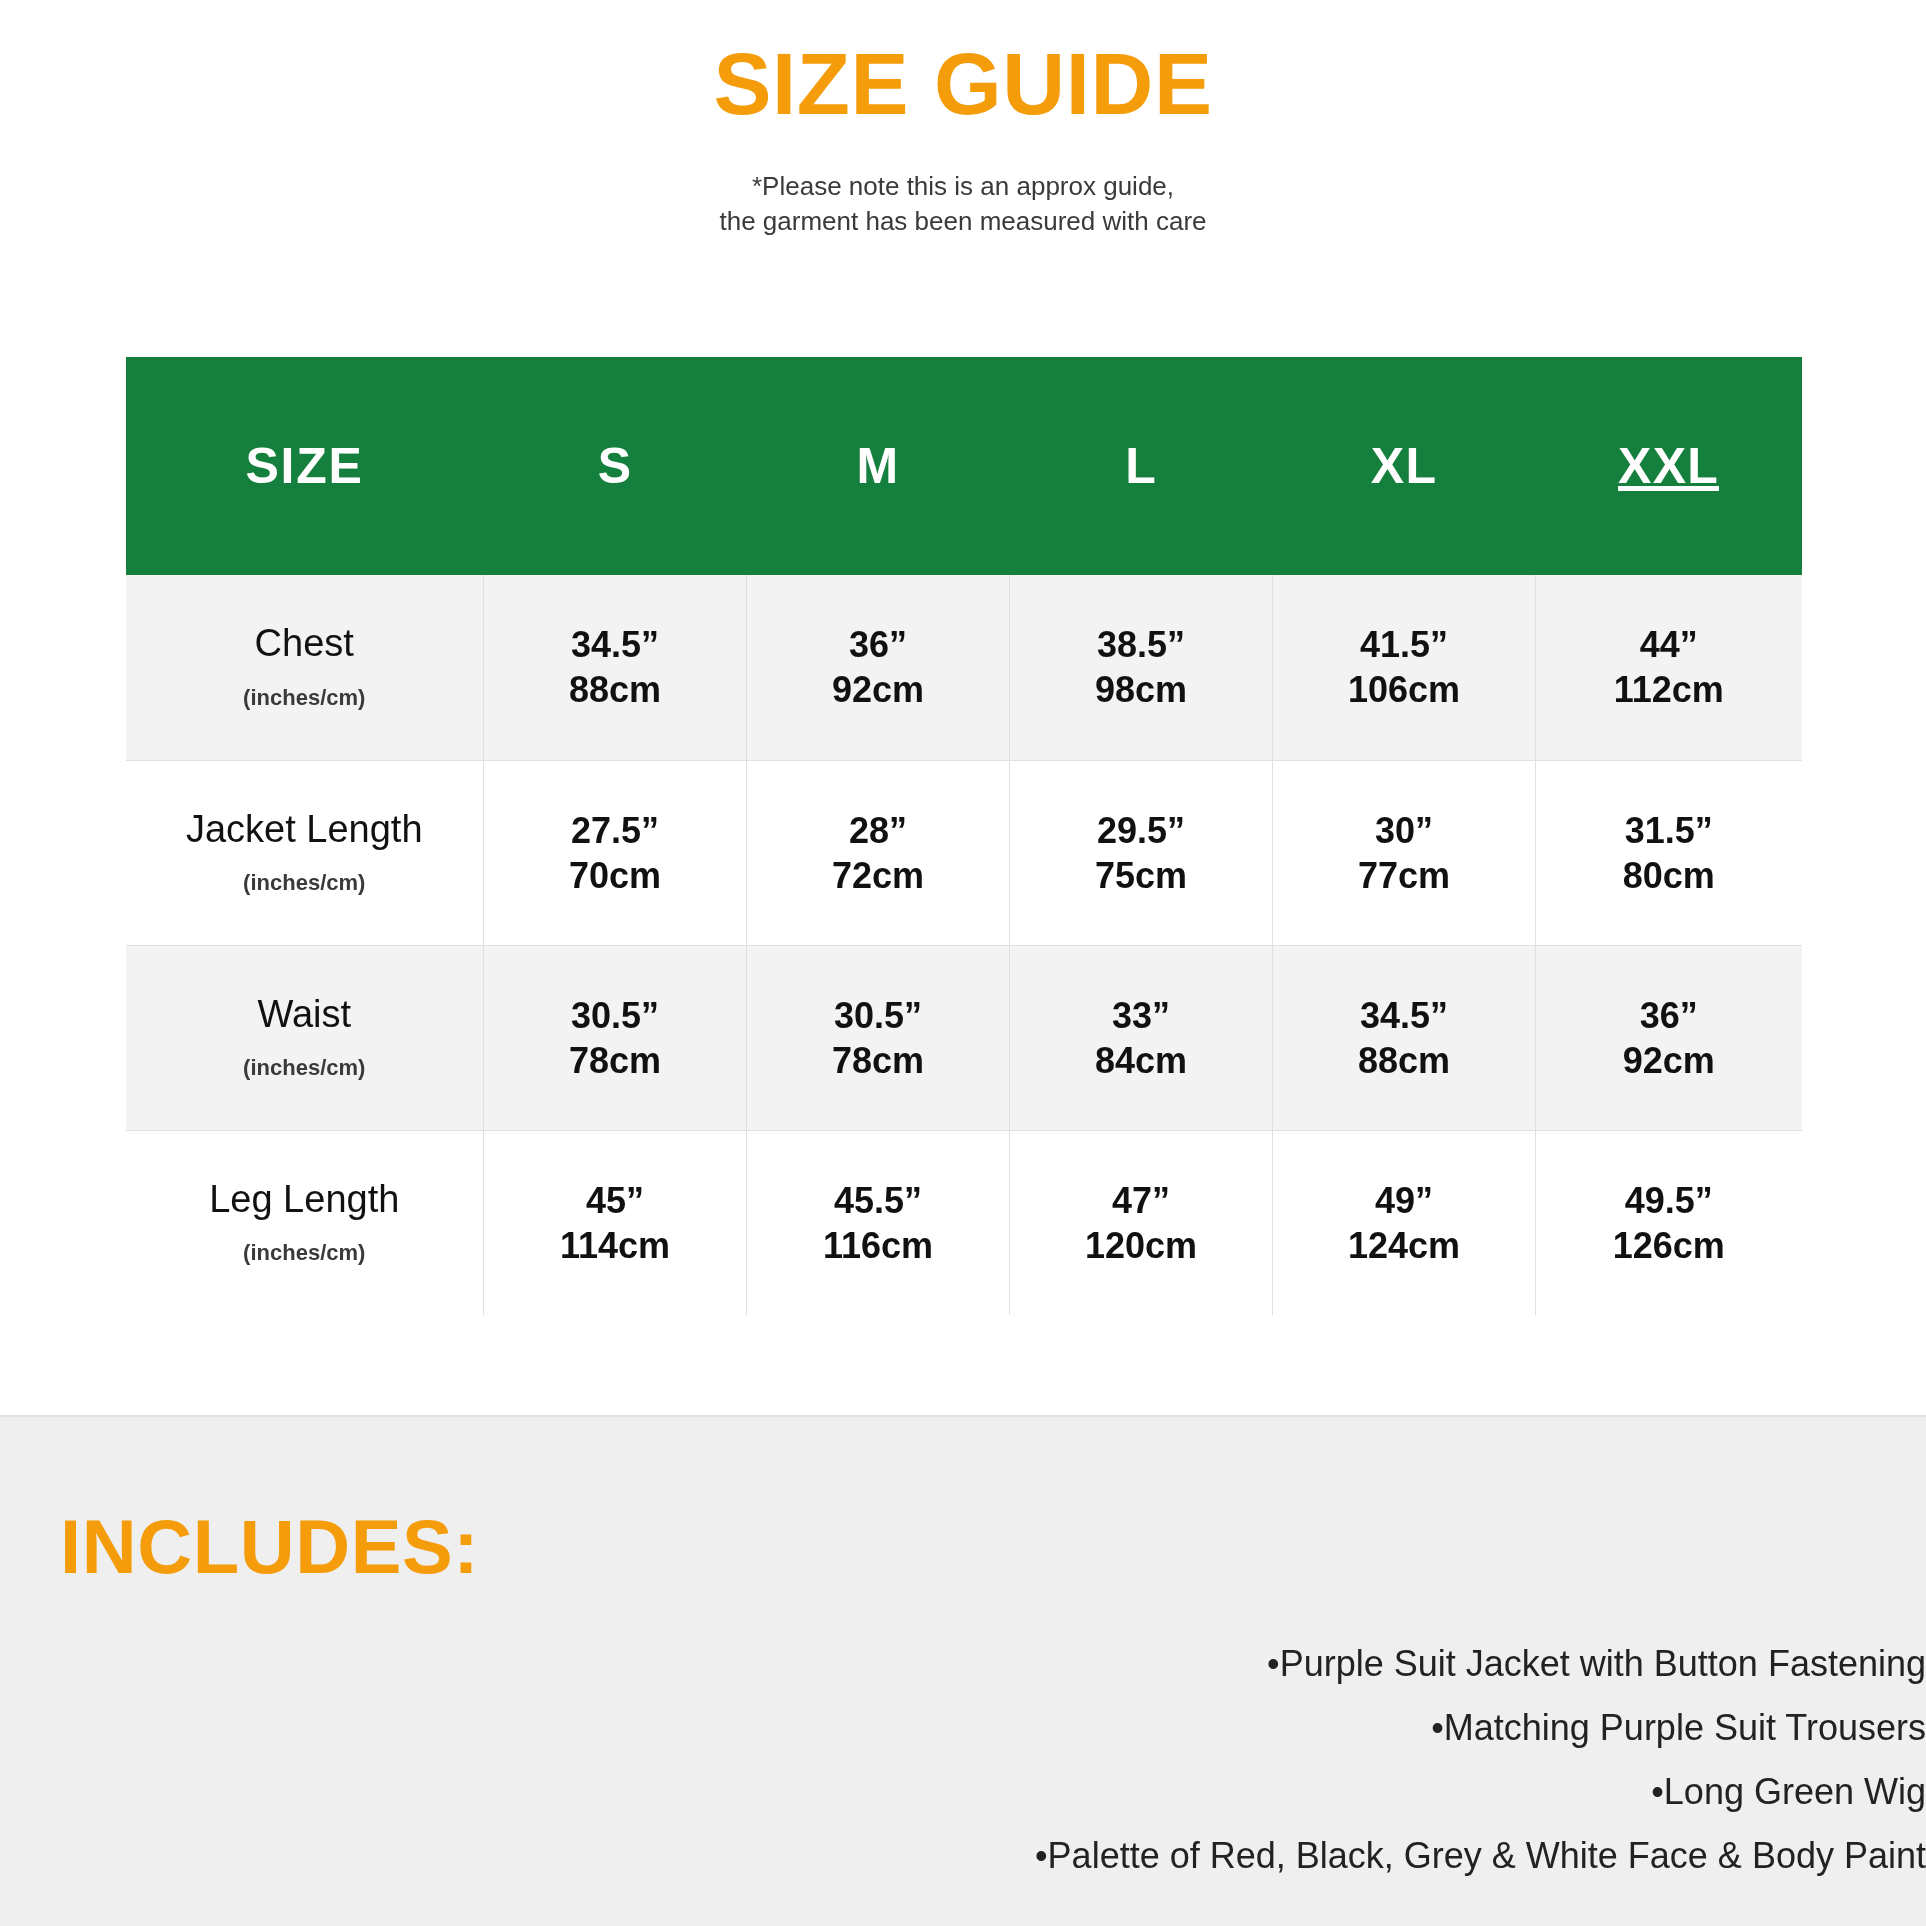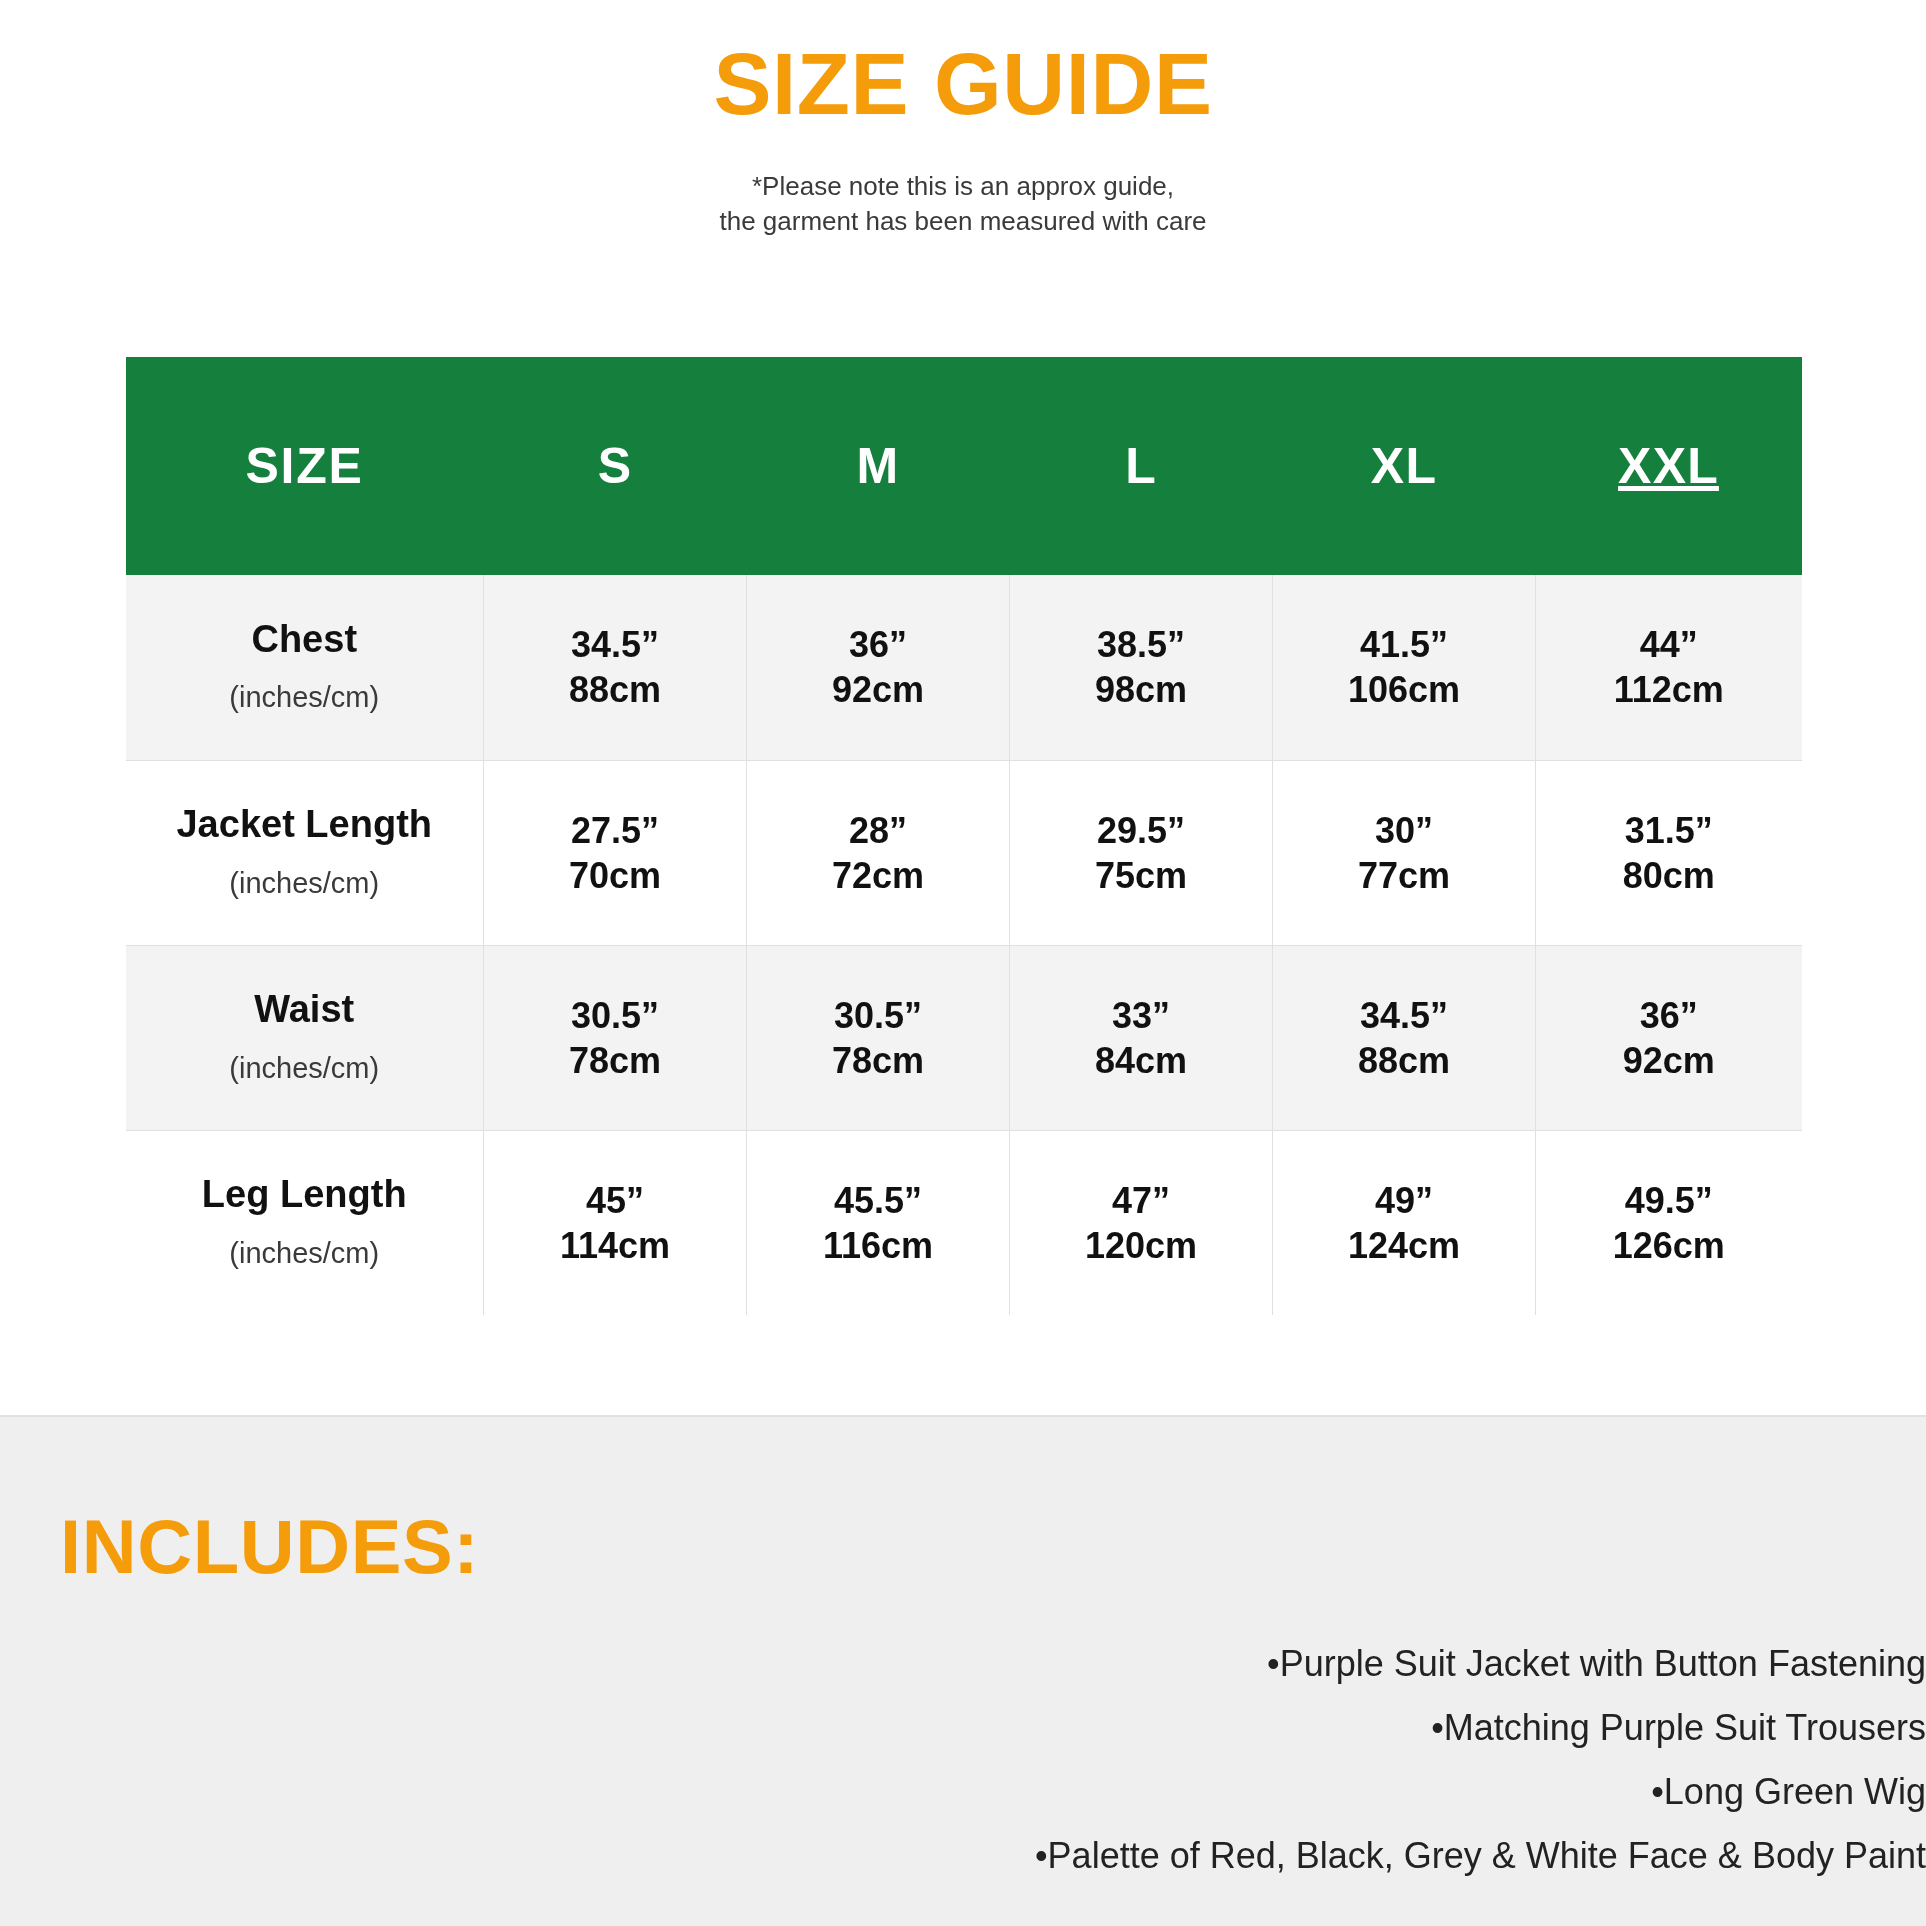--- a/index.html
+++ b/index.html
@@ -68,27 +68,27 @@
   tbody tr.even { background: #ffffff; }
   tbody td {
     border-right: 1.7px solid #e0e0e0;
   }
   tbody td:last-child { border-right: none; }
   tbody tr:not(:last-child) td {
     border-bottom: 1.7px solid #e0e0e0;
   }
   .row-label {
     font-size: 38px;
-    font-weight: bold;
+    font-weight: normal;
     color: #111111;
     line-height: 1.12;
   }
   .row-units {
-    font-size: 29px;
-    font-weight: 400;
+    font-size: 22px;
+    font-weight: 700;
     color: #3a3a3a;
     line-height: 1.3;
     margin-top: 19px;
   }
   .cell-in {
     font-size: 36px;
     font-weight: bold;
     color: #111111;
     line-height: 1.25;
   }

